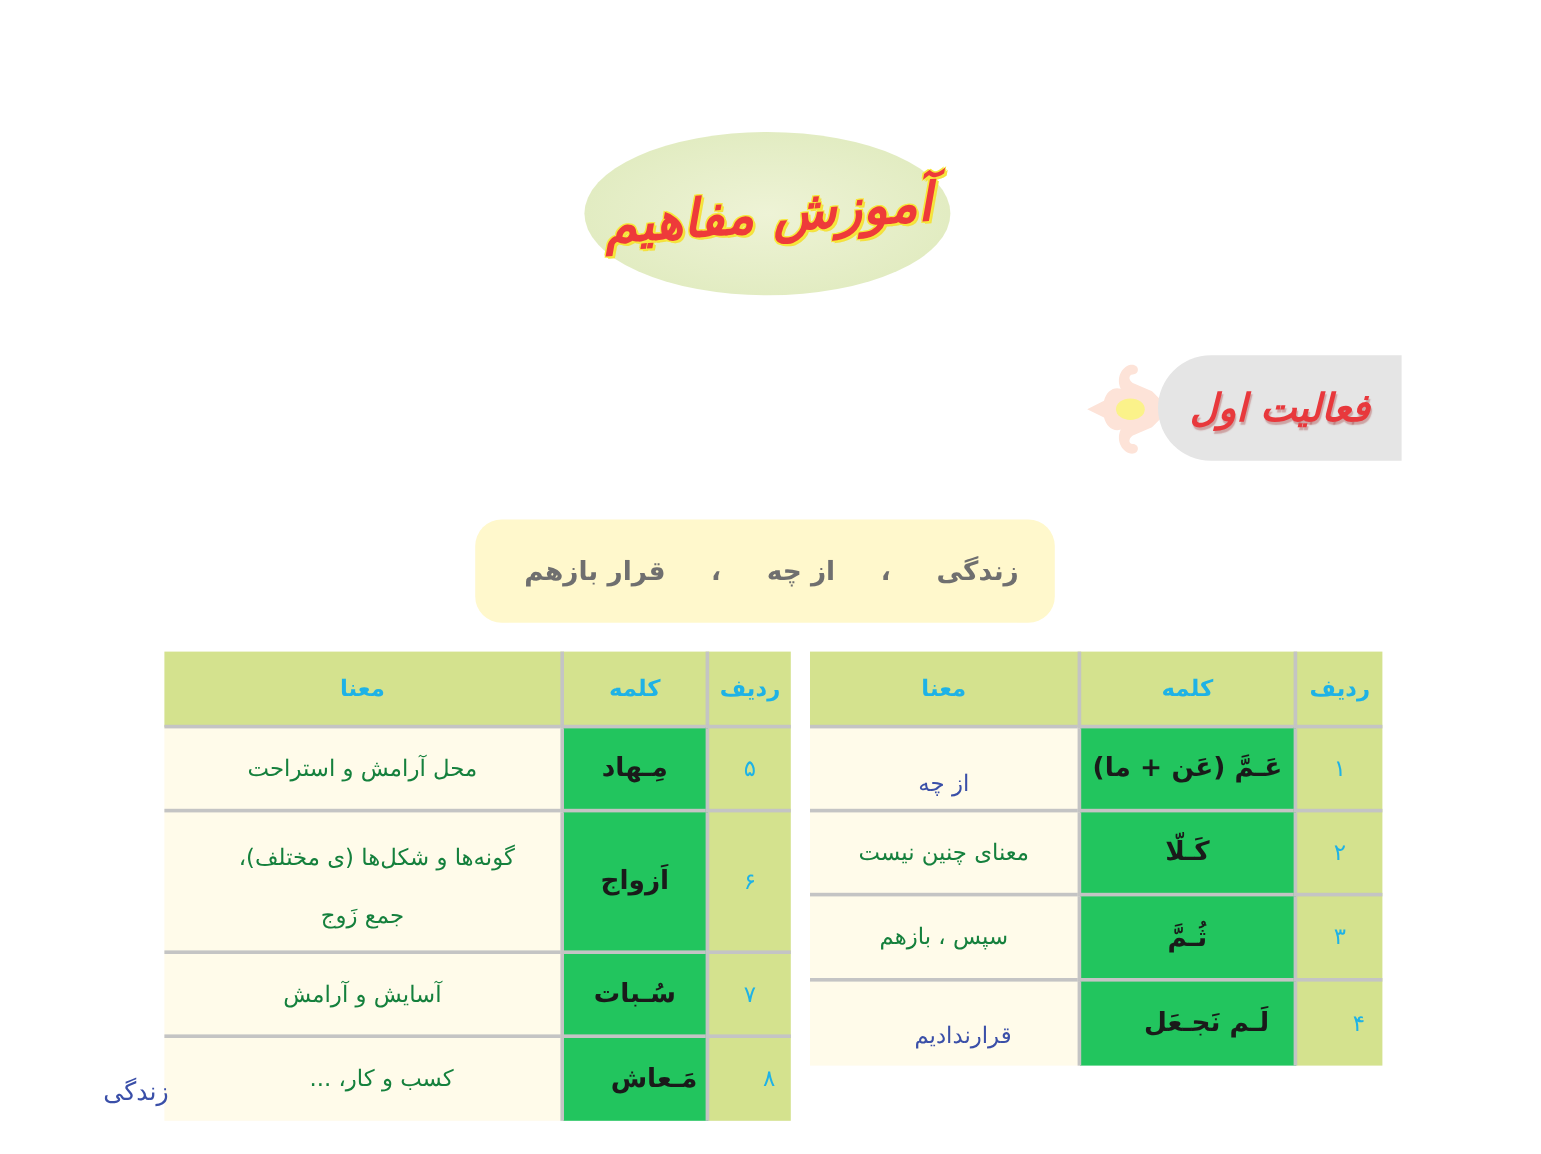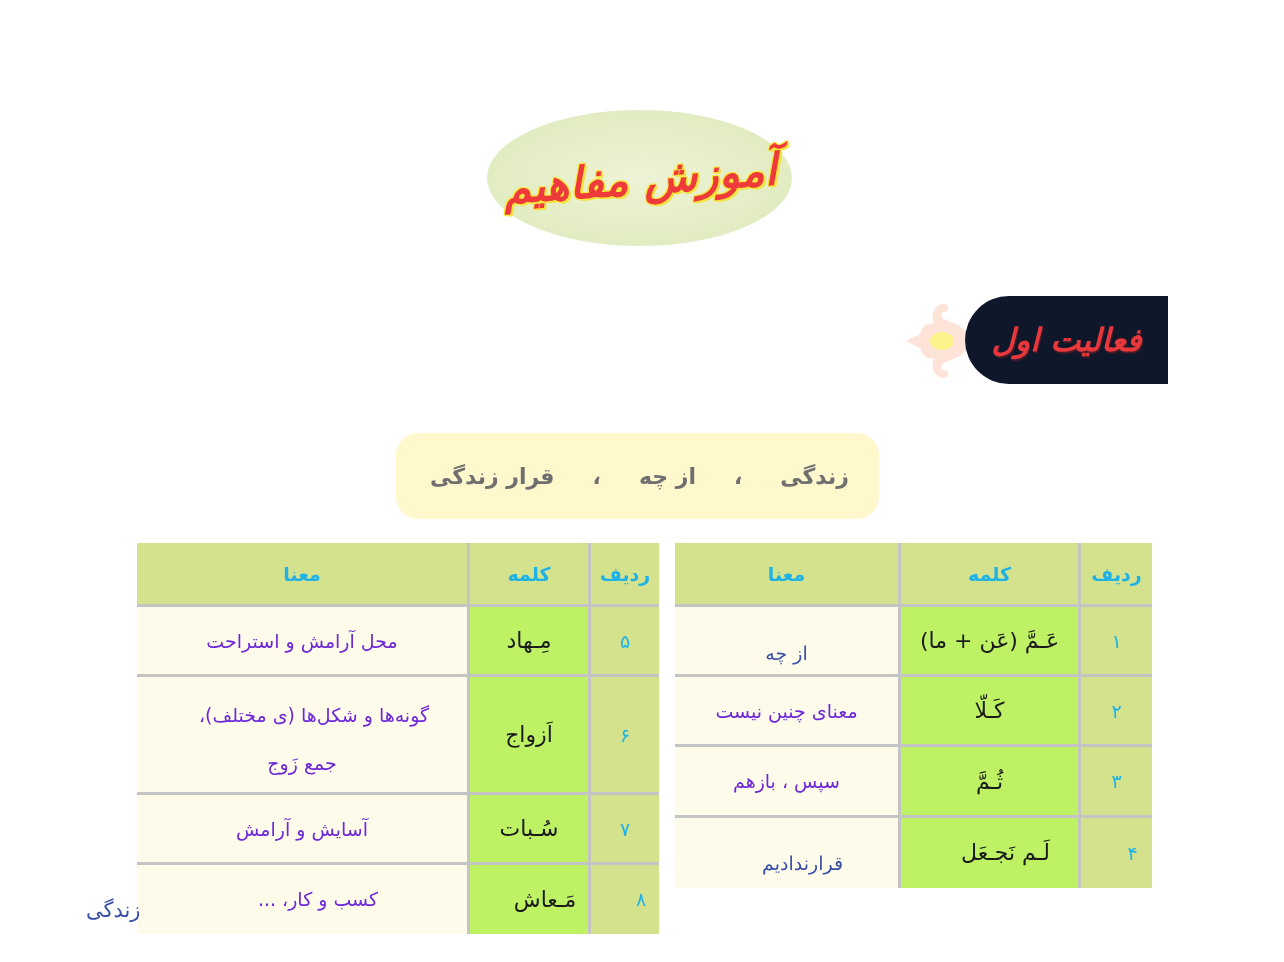--- a/index.html
+++ b/index.html
@@ -15,21 +15,21 @@
     display:flex; align-items:center; justify-content:center;
   }
   .title-text {
     font-family:"DejaVu Serif", serif; font-size:44px; font-weight:bold; font-style:italic;
     color:#ee3a3a; direction:rtl;
     text-shadow: 1px 1px 0 #f7e83a, -1px -1px 0 #f7e83a, 1px -1px 0 #f7e83a, -1px 1px 0 #f7e83a, 2px 2px 0 #f3e040;
     transform:rotate(-4deg);
   }
   .activity-badge {
     position:absolute; left:965px; top:296px; width:203px; height:88px;
-    background:#0f172a; border-radius:44px 0 0 44px;
+    background:#e5e5e5; border-radius:44px 0 0 44px;
     display:flex; align-items:center; justify-content:center;
   }
   .activity-text {
     font-family:"DejaVu Serif", serif; font-size:32px; font-style:italic; font-weight:bold;
     color:#e8383c; direction:rtl; text-shadow:1px 2px 1px rgba(160,40,40,0.35);
   }
   .ornament {
     position:absolute; left:900px; top:296px; width:75px; height:90px;
   }
   .instructions {
@@ -49,22 +49,22 @@
     position:absolute; border-collapse:collapse; direction:rtl;
     font-family:"DejaVu Sans", sans-serif;
   }
   table.vocab th, table.vocab td { border:3px solid #c4c4c4; padding:0; text-align:center; vertical-align:middle; }
   table.vocab tr:first-child th { border-top:none; }
   table.vocab tr:last-child td { border-bottom:none;padding-left:32px; }
   table.vocab th:first-child, table.vocab td:first-child { border-right:none; }
   table.vocab th:last-child, table.vocab td:last-child { border-left:none; }
   table.vocab th { background:#d4e28e; color:#1eb2e6; font-size:19px; font-weight:bold; height:61px; }
   table.vocab td.num { background:#d4e28e; color:#1eb2e6; font-size:19px; }
-  table.vocab td.word { background:#bef264; color:#1a1a1a; font-size:22px; font-weight:normal; }
-  table.vocab td.meaning { background:#fffbea; color:#6d28d9; font-size:19px; line-height:30px; }
+  table.vocab td.word { background:#22c55e; color:#1a1a1a; font-size:22px; font-weight:bold; }
+  table.vocab td.meaning { background:#fffbea; color:#15803d; font-size:19px; line-height:30px; }
   table.vocab td.meaning.hand { color:#3a4fa8; font-family:"DejaVu Serif", serif; }
   .right-table { left:675px; top:543px; }
   .left-table { left:137px; top:543px; }
   .margin-note {
     position:absolute; left:86px; top:898px; font-family:"DejaVu Serif", serif;
     font-size:21px; color:#3a4fa8; direction:rtl;
   }
 </style>
 </head>
 <body>
@@ -82,21 +82,21 @@
 </div>
 
 <div class="instructions">
 </div>
 
 <div class="word-bank">
   <span>زندگی</span>
   <span style="margin:0 38px;">،</span>
   <span>از چه</span>
   <span style="margin:0 38px;">،</span>
-  <span>قرار زندگی</span>
+  <span>قرار بازهم</span>
 </div>
 
 <table class="vocab right-table">
   <tbody>
       <tr>
     <th style="width:71px;">ردیف</th>
     <th style="width:177px;">کلمه</th>
     <th style="width:223px;">معنا</th>
   </tr>
   <tr style="height:70px;">

